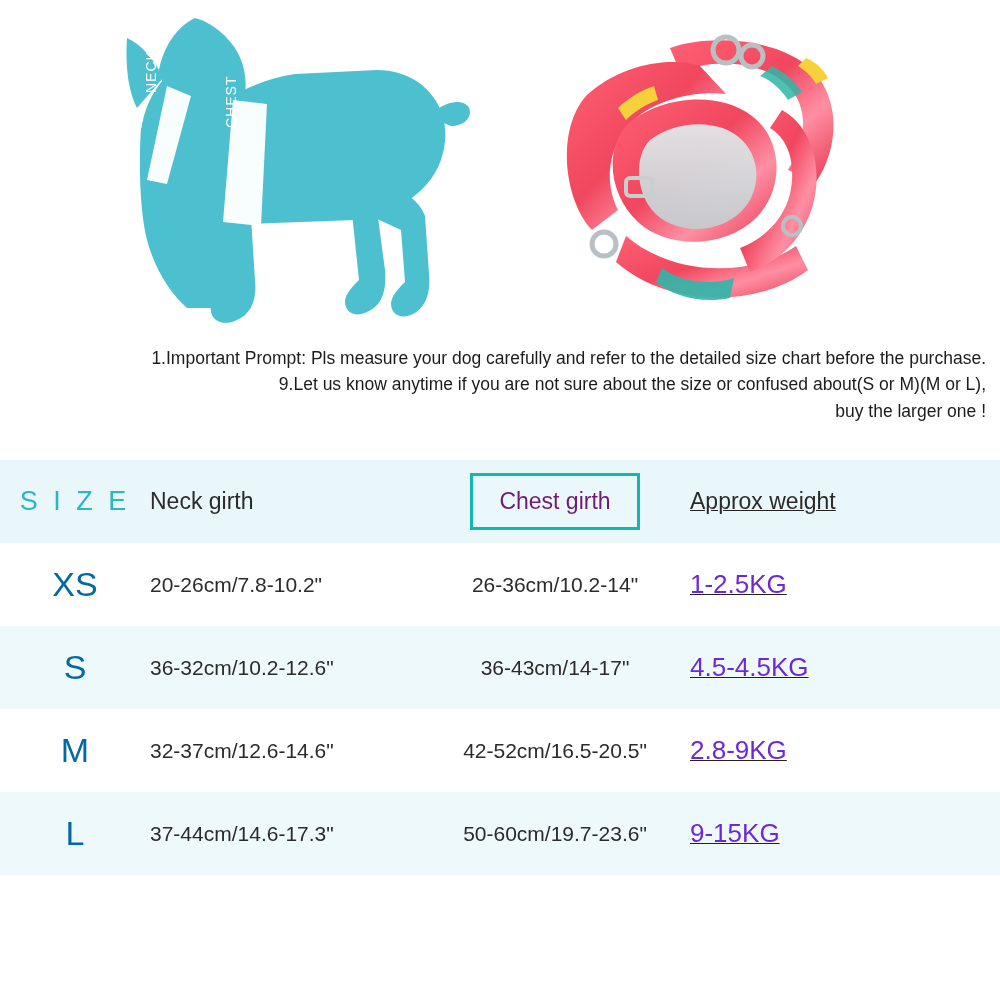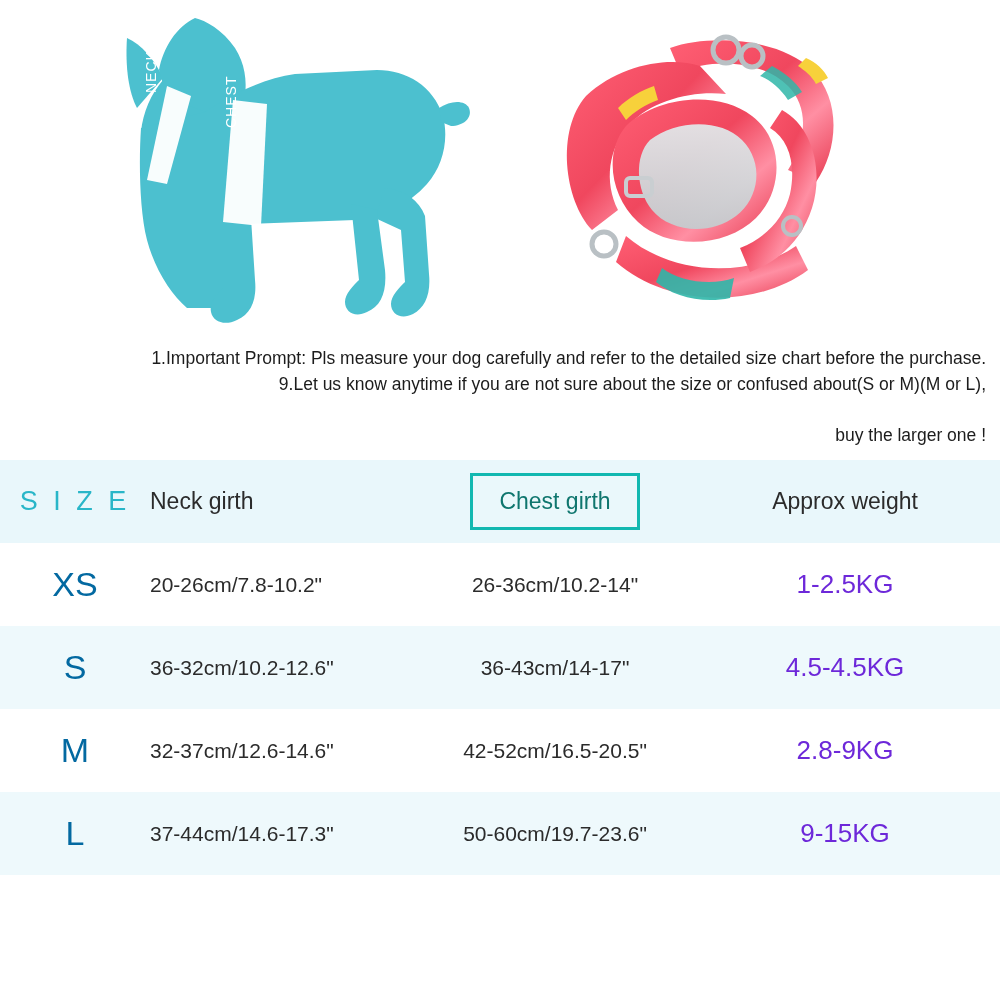--- a/index.html
+++ b/index.html
@@ -76,21 +76,20 @@
     line-height: 1.5;
     color: #1c1c1c;
   }
   .notes .line {
     white-space: nowrap;
     text-align: right;
   }
   .notes .line.indent {
     padding-left: 14px;
     white-space: normal;
-    margin-top: 24px;
   }
 
   
   .size-table {
     position: absolute;
     top: 460px;
     left: 0;
     width: 1000px;
     border-collapse: collapse;
     table-layout: fixed;
@@ -102,38 +101,38 @@
     vertical-align: middle;
     padding: 0;
   }
   .row-head { background: #e9f7fb; height: 88px; }
   .row-a    { background: #ffffff; }
   .row-b    { background: #eef9fc; }
 
   .col-size   { width: 150px; text-align: center; }
   .col-neck   { width: 270px; text-align: left; }
   .col-chest  { width: 270px; text-align: center; }
-  .col-weight { width: 310px; text-align: center; }
+  .col-weight { width: 310px; text-align: left; text-decoration: underline; }
 
   .hdr-size {
     color: #29b6c8;
     font-size: 27px;
     letter-spacing: 4px;
     font-family: "Liberation Sans", sans-serif;
   }
   .hdr-text {
     color: #2b2b2b;
     font-size: 23px;
   }
   .chest-head-box {
     display: inline-block;
     border: 3px solid #12b8b0;
     padding: 12px 26px;
     background: #eaf8fb;
-    color: #0f766e;
+    color: #701a75;
     font-size: 23px;
     box-sizing: border-box;
   }
 
   .sz {
     color: #0369a1;
     font-size: 34px;
     font-family: "Liberation Sans", sans-serif;
   }
   .meas {

